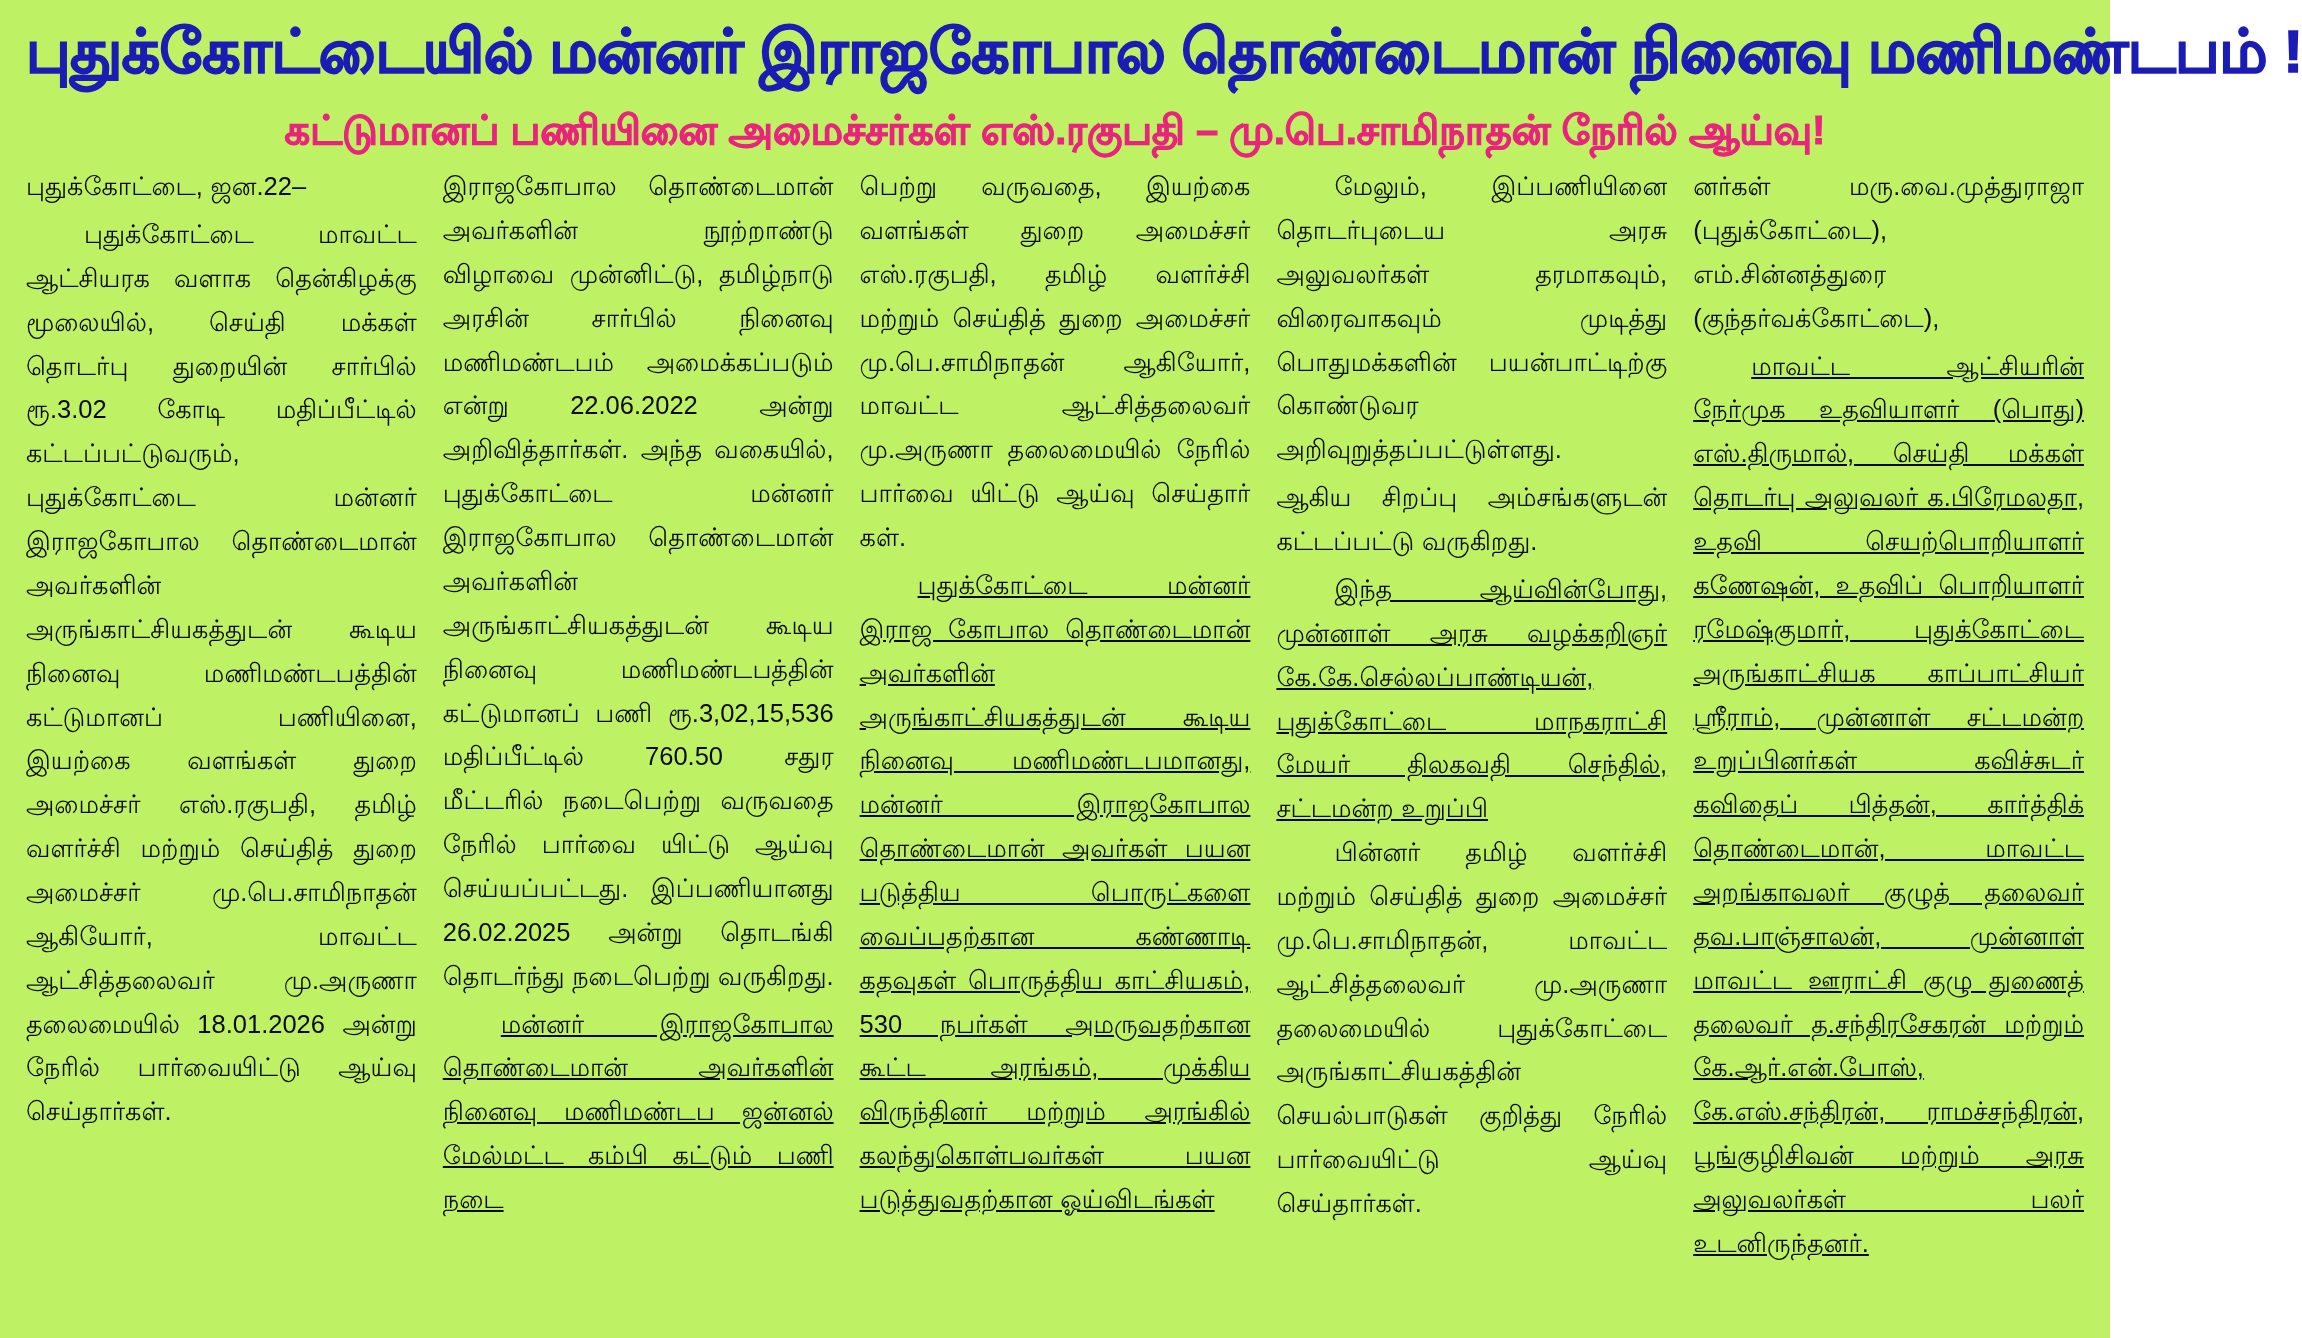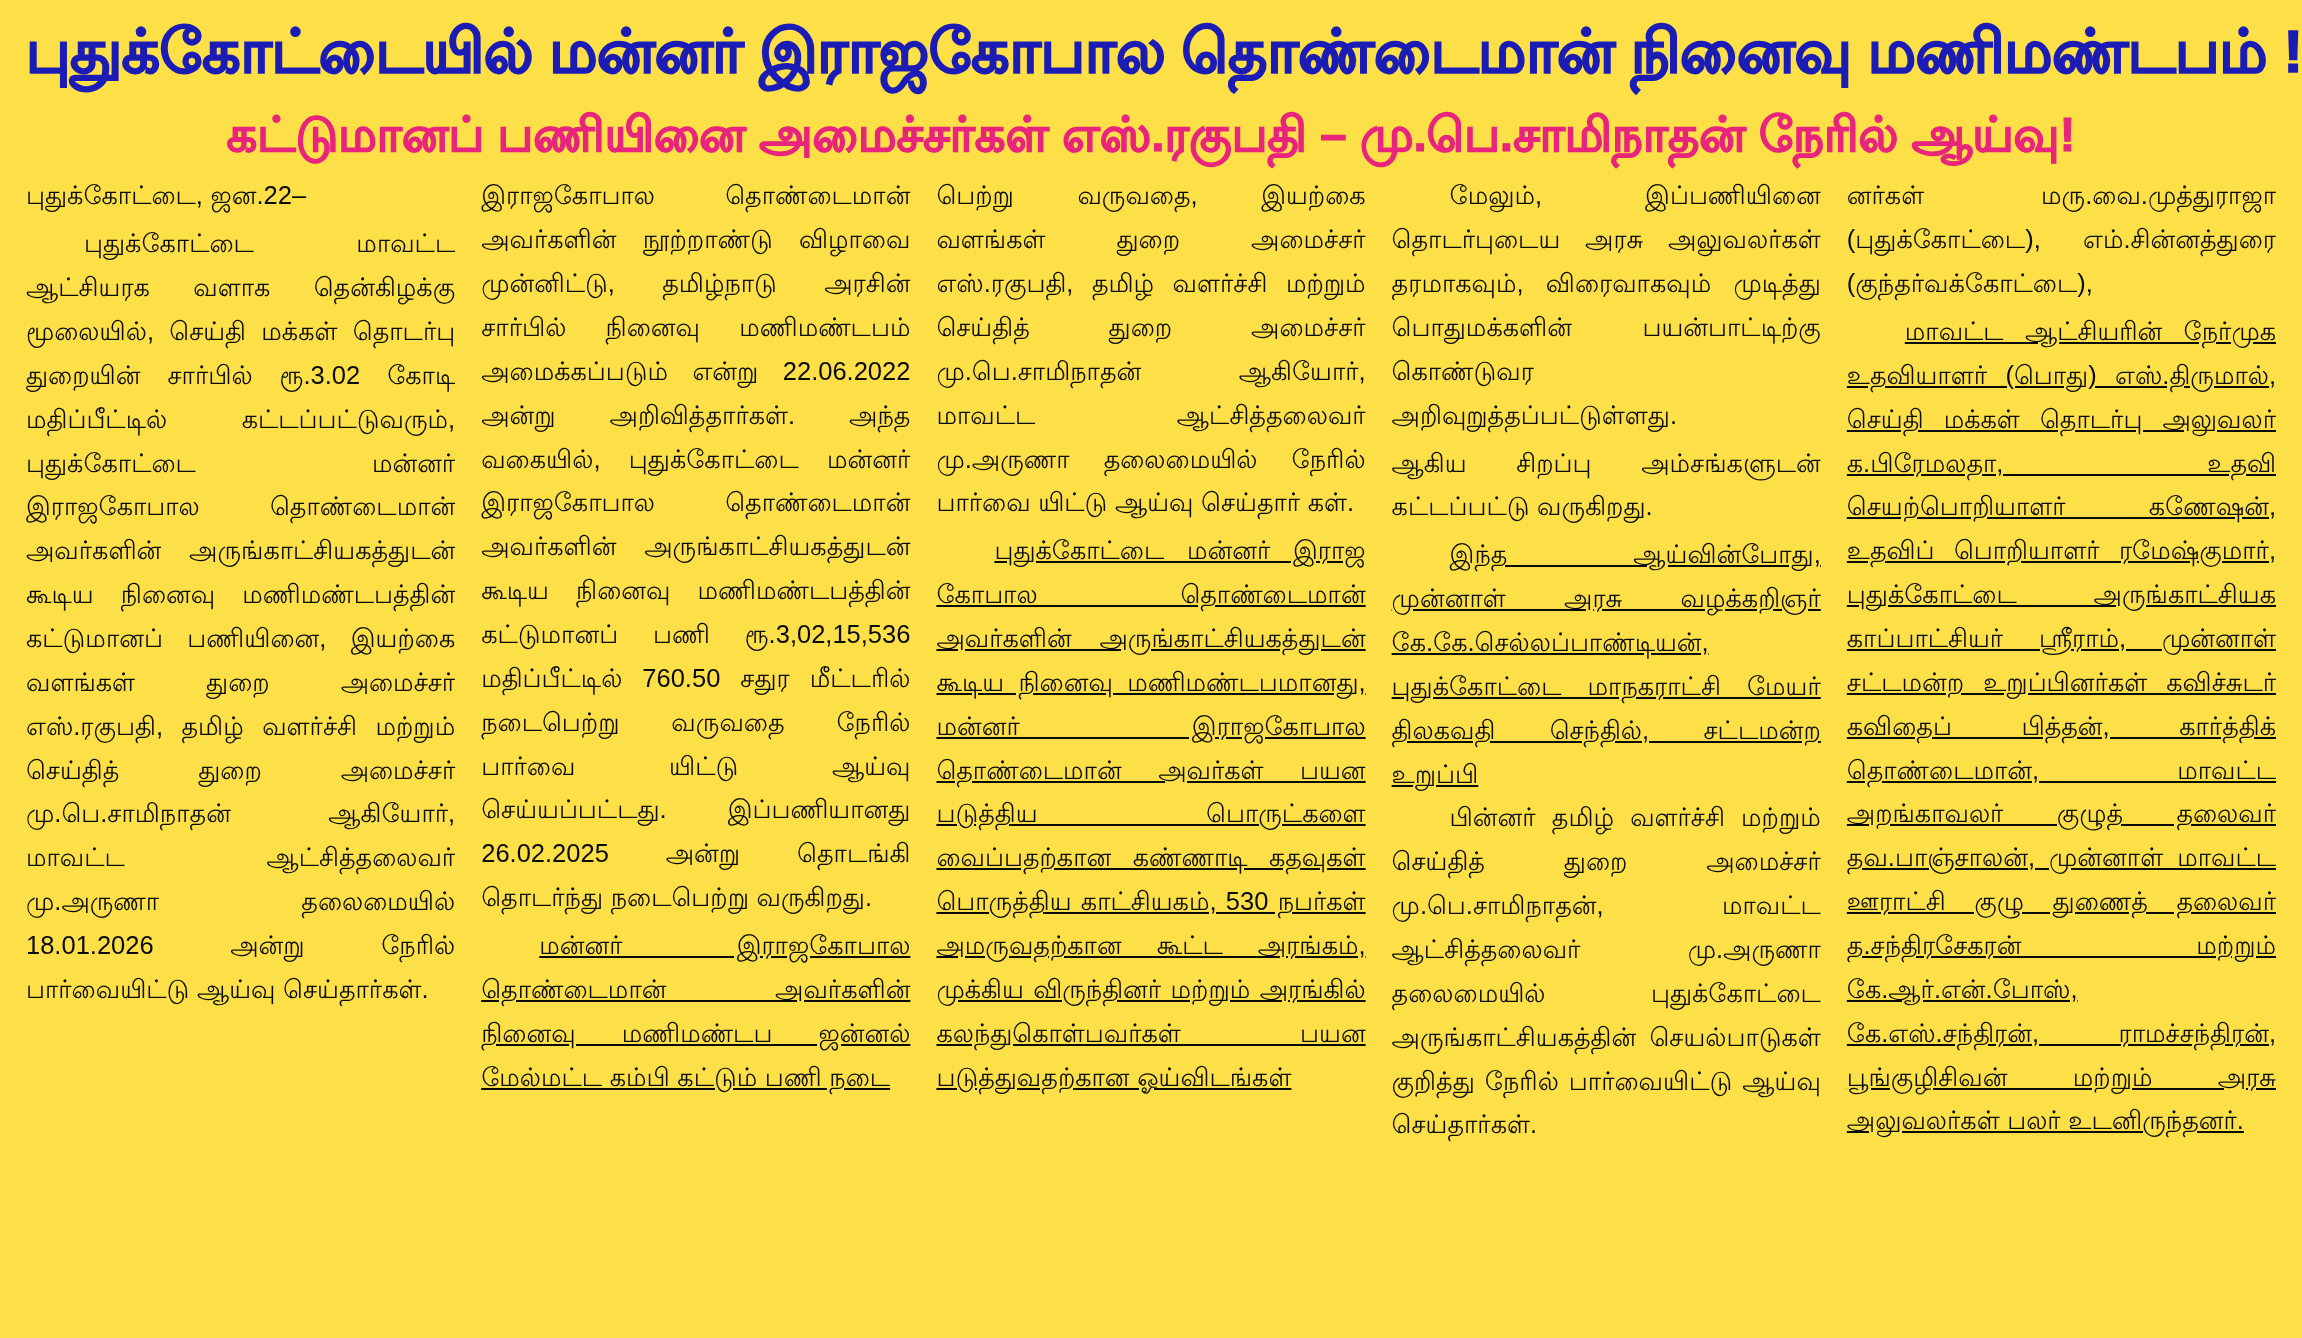--- a/index.html
+++ b/index.html
@@ -8,39 +8,39 @@
     background: #ffffff;
   }
   body {
     width: 2302px;
     height: 1338px;
     font-family: "Liberation Sans", sans-serif;
     overflow: hidden;
   }
   .page {
     position: relative;
-    width: 2302px;
+    width: 2110px;
     height: 1338px;
     box-sizing: border-box;
     padding: 10px 26px 0 26px;
-    background: #fde047;
+    background: #bef264;
   }
   .headline {
     font-size: 60px;
     font-weight: bold;
     color: #1b1bb5;
     text-align: center;
     line-height: 1.12;
     letter-spacing: -0.5px;
     white-space: nowrap;
     margin: 8px 0 0 0;
     -webkit-text-stroke: 1.5px #1b1bb5;
   }
   .subhead {
-    font-size: 48px;
+    font-size: 40px;
     font-weight: bold;
     color: #e8247d;
     text-align: center;
     line-height: 1.15;
     white-space: nowrap;
     margin: 22px 0 0 0;
     -webkit-text-stroke: 1px #e8247d;
   }
   .rule {
     height: 0px;

